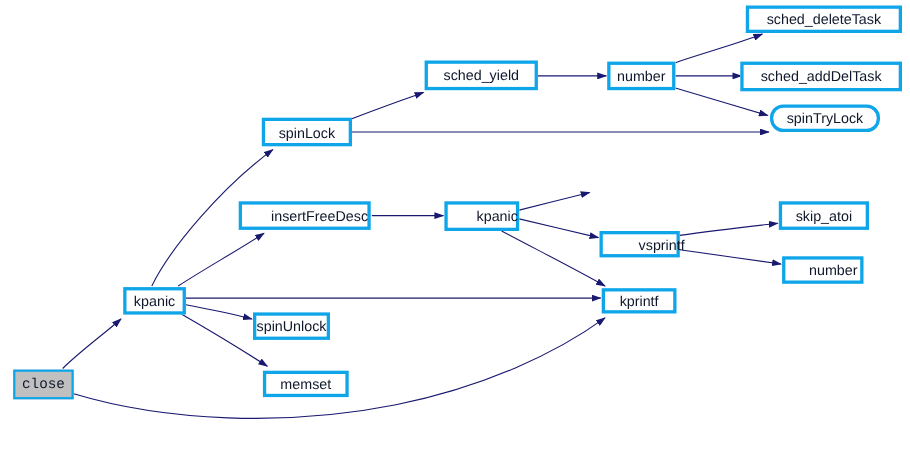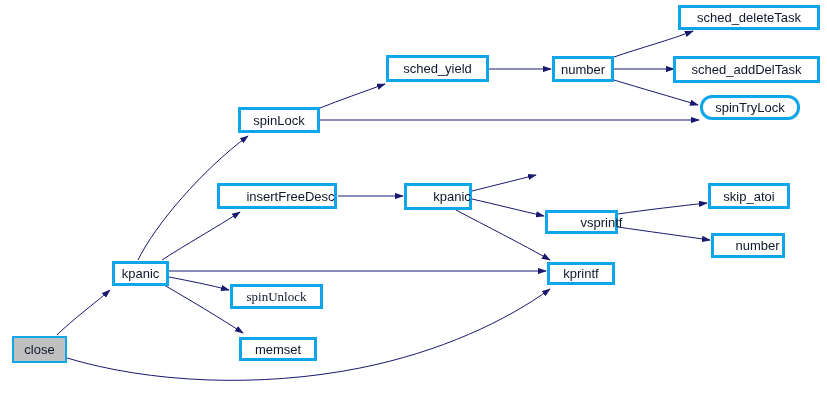--- a/index.html
+++ b/index.html
@@ -72,21 +72,21 @@
     <path class="edge" d="M 614,69 L 674,69" marker-end="url(#arrow)"></path>
     <path class="edge" d="M 614,80 C 640,88 672,97 698,105" marker-end="url(#arrow)"></path>
     <path class="edge" d="M 338,196 L 403,196" marker-end="url(#arrow)"></path>
     <path class="edge" d="M 472,191 C 492,186 516,180 536,175" marker-end="url(#arrow)"></path>
     <path class="edge" d="M 472,199 C 494,204 522,211 544,216" marker-end="url(#arrow)"></path>
     <path class="edge" d="M 456,210 C 486,226 522,244 550,260" marker-end="url(#arrow)"></path>
     <path class="edge" d="M 618,214 C 645,210 680,206 707,203" marker-end="url(#arrow)"></path>
     <path class="edge" d="M 618,227 C 645,231 682,236 710,240" marker-end="url(#arrow)"></path>
   </svg>
 
-  <div class="node highlight" style="left:12px; top:336px; width:55px; height:27px;">close</div>
+  <div class="node highlight" style="left:12px; top:336px; width:55px; height:27px;font-family:Liberation Mono, monospace;">close</div>
 
   <div class="node" style="left:112px; top:261px; width:57px; height:25px;">kpanic</div>
 
   <div class="node" style="left:238px; top:107px; width:82px; height:26px;">spinLock</div>
 
   <div class="node" style="left:386px; top:55px; width:103px; height:27px;">sched_yield</div>
 
   <div class="node" style="left:552px; top:56px; width:62px; height:26px;">number</div>
 
   <div class="node" style="left:678px; top:5px; width:142px; height:25px;">sched_deleteTask</div>
@@ -101,17 +101,17 @@
 
 
   <div class="node" style="left:545px; top:210px; width:73px; height:24px;padding-left:40px;">vsprintf</div>
 
   <div class="node" style="left:708px; top:183px; width:82px; height:26px;text-align:center;">skip_atoi</div>
 
   <div class="node" style="left:711px; top:233px; width:74px; height:25px;padding-left:19px;">number</div>
 
   <div class="node" style="left:547px; top:262px; width:68px; height:23px;">kprintf</div>
 
-  <div class="node" style="left:230px; top:284px; width:93px; height:25px;font-family:Liberation Serif, serif;">spinUnlock</div>
+  <div class="node" style="left:230px; top:284px; width:70px; height:25px;">spinUnlock</div>
 
   <div class="node" style="left:239px; top:337px; width:78px; height:24px;">memset</div>
 
 </div>
 
 </body></html>

